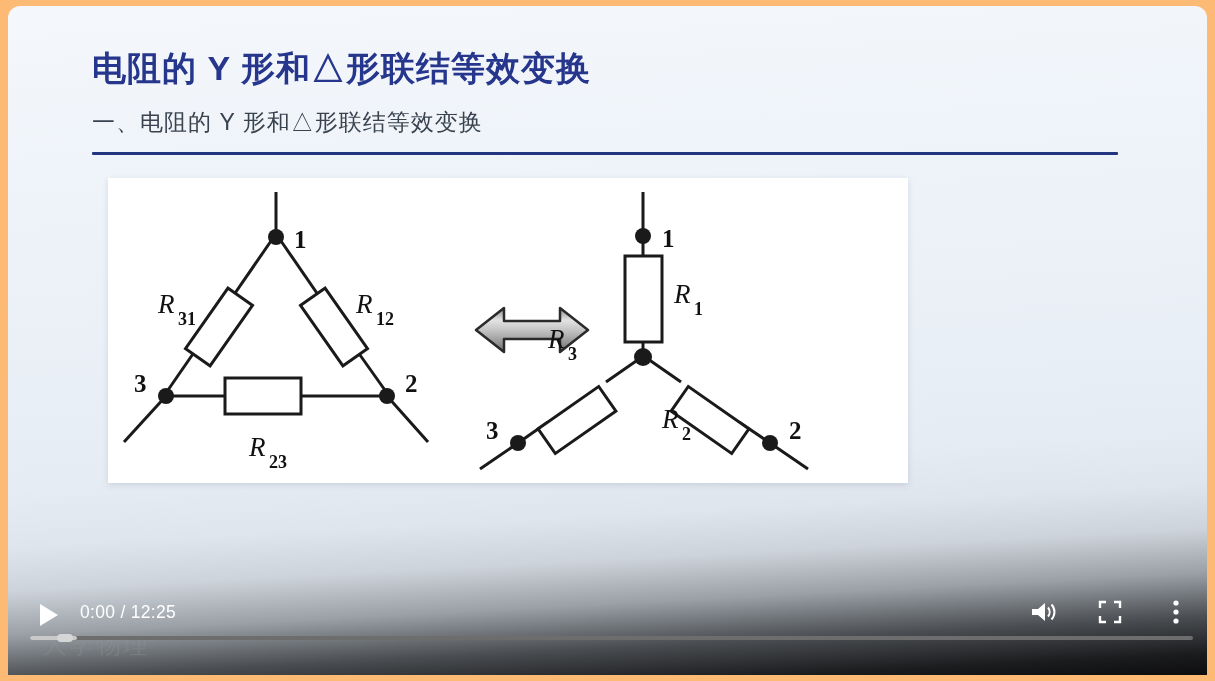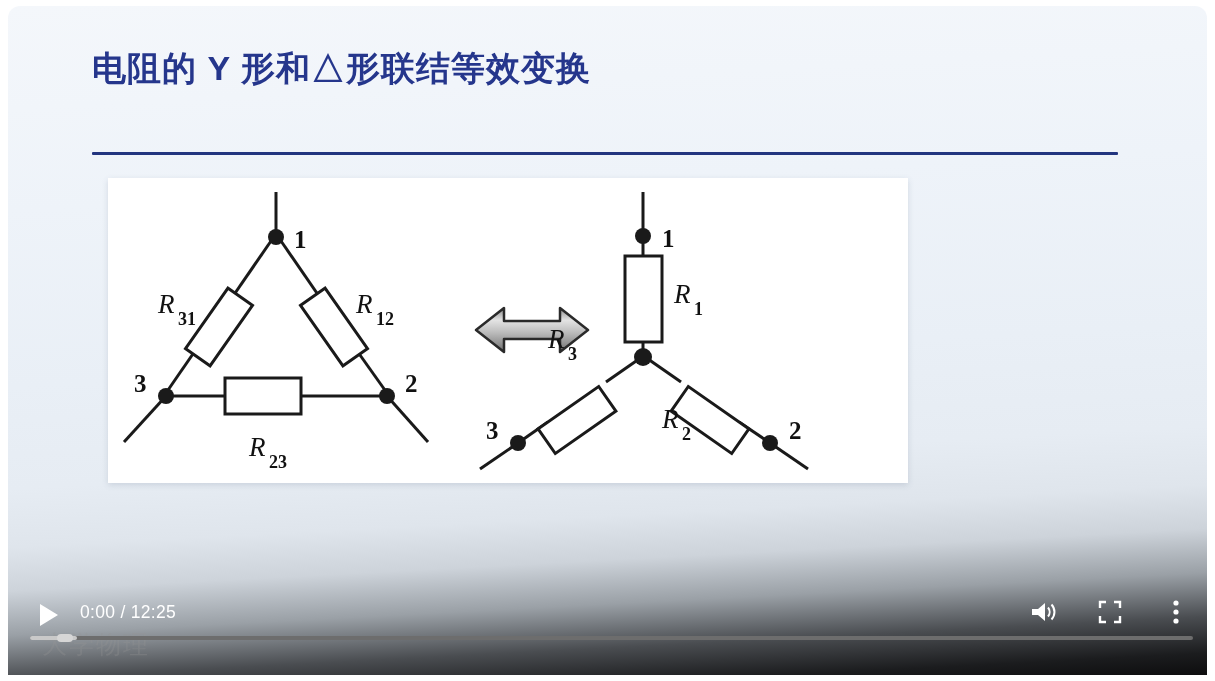--- a/index.html
+++ b/index.html
@@ -12,21 +12,21 @@
     height: 681px;
     overflow: hidden;
     font-family: "Liberation Sans", sans-serif;
   }
 
   
   #player {
     position: relative;
     width: 1215px;
     height: 681px;
-    background: #ffffff;
+    background: #fdba74;
     overflow: hidden;
   }
 
   
   #video-surface {
     position: absolute;
     left: 8px;
     top: 6px;
     width: 1199px;
     height: 669px;
@@ -215,20 +215,21 @@
 </head>
 <body>
 
 <div id="player">
 
   <div id="video-surface">
 
     <div id="slide">
 
       <div class="title">电阻的 Y 形和△形联结等效变换</div>
+      <div class="subtitle">一、电阻的 Y 形和△形联结等效变换</div>
       <div class="divider"></div>
 
       <div id="figure-panel">
         <svg id="figure-svg" viewBox="0 0 800 305">
           <defs>
             <linearGradient id="arrowGrad" x1="0" y1="0" x2="0" y2="1">
               <stop offset="0%" stop-color="#8d8d8d"></stop>
               <stop offset="28%" stop-color="#e3e3e3"></stop>
               <stop offset="55%" stop-color="#bdbdbd"></stop>
               <stop offset="100%" stop-color="#707070"></stop>

